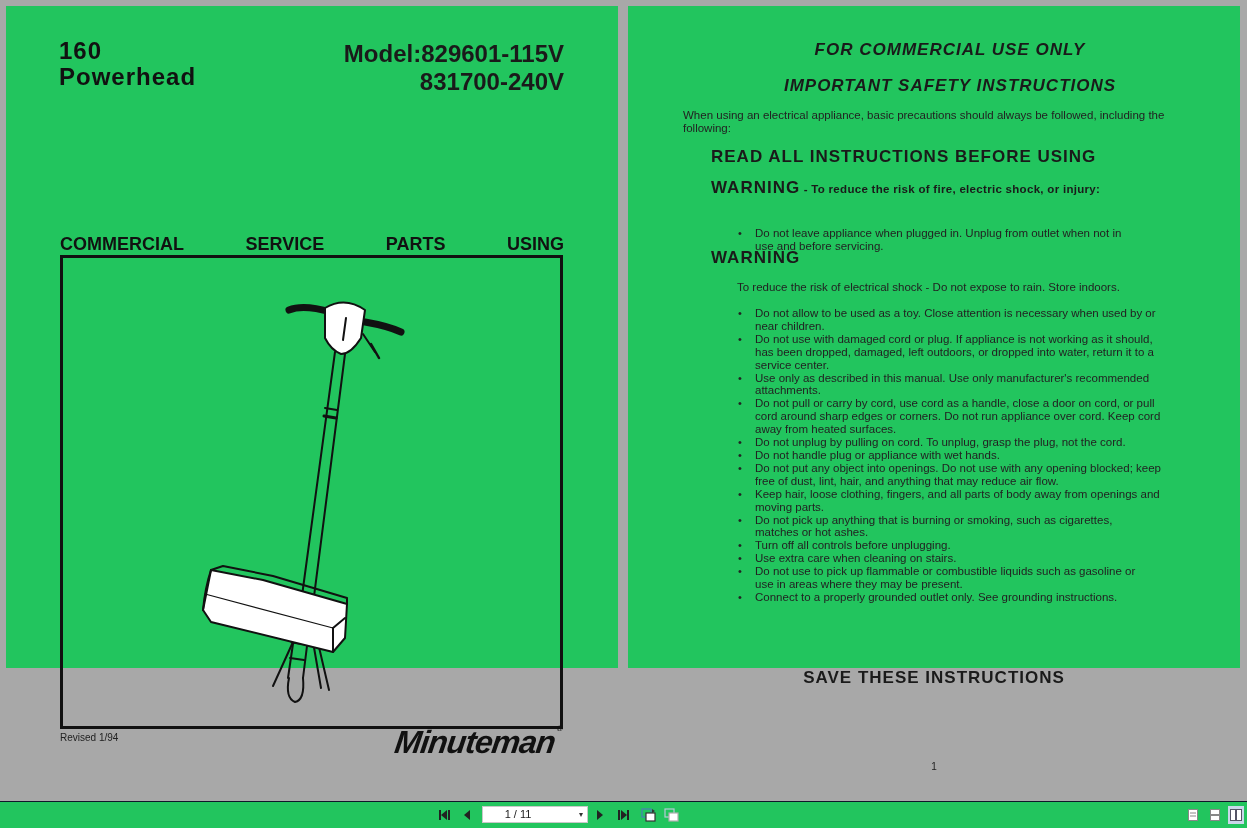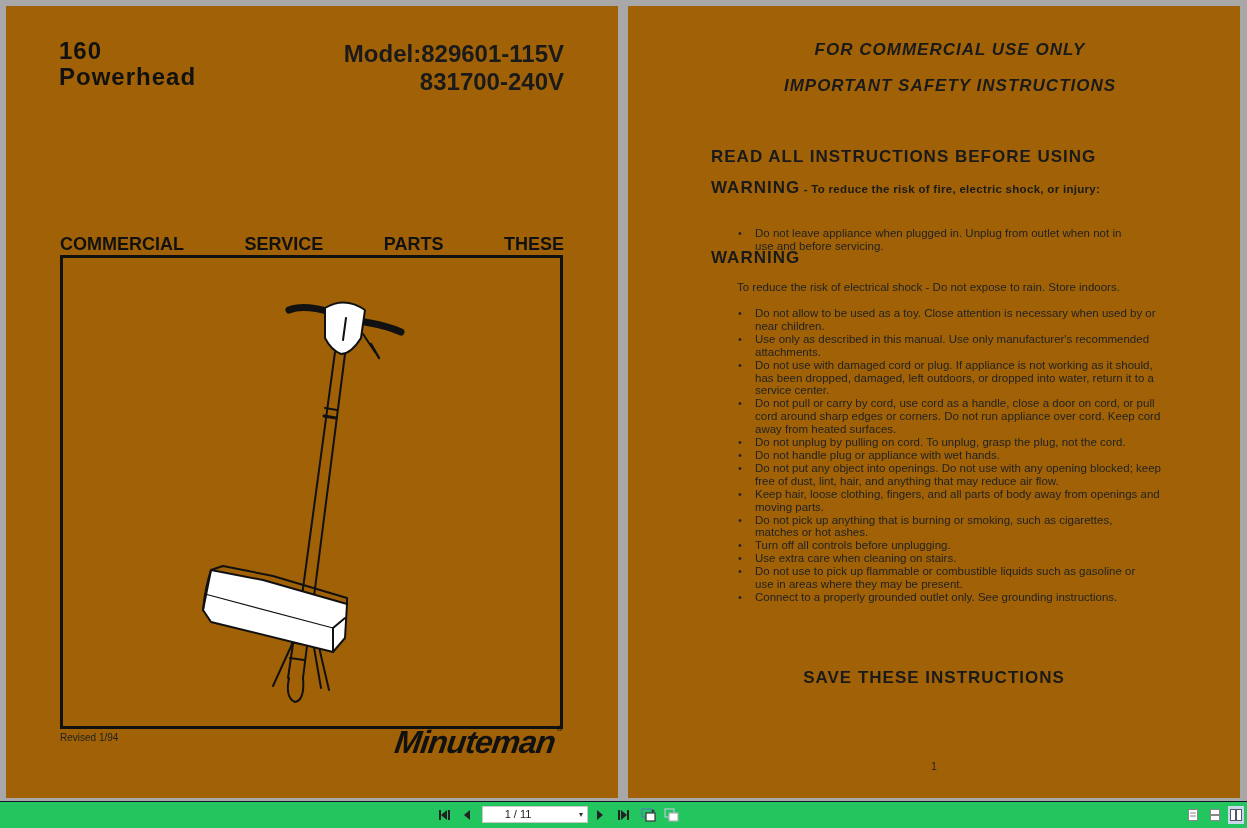--- a/index.html
+++ b/index.html
@@ -4,22 +4,22 @@
   <style>
     html, body { margin: 0; padding: 0; }
     body {
       width: 1247px; height: 828px; overflow: hidden;
       background: #a8a8a8;
       position: relative;
       font-family: "Liberation Sans", sans-serif;
       color: #111;
     }
     .page {
-      position: absolute; top: 6px; background: #a16207;
-      height: 792px;
+      position: absolute; top: 6px; background: #22c55e;
+      height: 662px;
     }
     #page-left { left: 6px; width: 612px; }
     #page-right { left: 628px; width: 612px; }
 
     
     .pl-title {
       position: absolute; left: 53px; top: 32px;
       font-weight: bold; font-size: 24px; line-height: 26px;
       letter-spacing: 1px; color: #111;
     }
@@ -107,21 +107,21 @@
     <div>Powerhead</div>
   </div>
   <div class="pl-model">
     <div><span class="lbl">Model:</span><span>829601-115V</span></div>
     <div>831700-240V</div>
   </div>
   <div class="pl-sections">
     <span>COMMERCIAL</span>
     <span>SERVICE</span>
     <span>PARTS</span>
-    <span>THESE</span>
+    <span>USING</span>
   </div>
   <div class="pl-frame">
     <svg width="497" height="468" viewBox="0 0 497 468">
       <g fill="none" stroke="#111" stroke-width="2" stroke-linejoin="round" stroke-linecap="round">
 
         <path d="M226 52 Q240 46 268 54" stroke-width="7"></path>
         <path d="M302 64 Q325 68 338 74" stroke-width="7"></path>
 
         <path d="M262 50 Q282 38 302 52 L298 80 Q288 96 278 96 Q268 92 262 80 Z" fill="#fff"></path>
         <line x1="283" y1="60" x2="280" y2="82"></line>
@@ -157,33 +157,34 @@
   </div>
   <div class="pl-revised">Revised 1/94</div>
   <div class="pl-logo">
     <span>Minuteman</span><span class="reg">®</span>
   </div>
 </div>
 
 <div class="page" id="page-right">
   <div class="pr pr-h1" style="top:34px">FOR COMMERCIAL USE ONLY</div>
   <div class="pr pr-h1" style="top:70px">IMPORTANT SAFETY INSTRUCTIONS</div>
+  <div class="pr pr-intro">When using an electrical appliance, basic precautions should always be followed, including the following:</div>
   <div class="pr pr-h2" style="top:141px">READ ALL INSTRUCTIONS BEFORE USING</div>
   <div class="pr pr-h2" style="top:172px">
     <span>WARNING</span><span class="pr-warn1-sub"> - To reduce the risk of fire, electric shock, or injury:</span>
   </div>
   <ul class="pr pr-list" style="top:221px; width:400px;">
     <li>Do not leave appliance when plugged in.  Unplug from outlet when not in use and before servicing.</li>
   </ul>
   <div class="pr pr-h2" style="top:242px">WARNING</div>
   <div class="pr pr-sub">To reduce the risk of electrical shock - Do not expose to rain. Store indoors.</div>
   <ul class="pr pr-list" style="top:301px;">
     <li>Do not allow to be used as a toy.  Close attention is necessary when used by or near children.</li>
+    <li style="width:400px">Do not use with damaged cord or plug.  If appliance is not working as it should, has been dropped, damaged, left outdoors, or dropped into water, return it to a service center.</li>
     <li>Use only as described in this manual.  Use only manufacturer's recommended attachments.</li>
-    <li style="width:400px">Do not use with damaged cord or plug.  If appliance is not working as it should, has been dropped, damaged, left outdoors, or dropped into water, return it to a service center.</li>
     <li>Do not pull or carry by cord, use cord as a handle, close a door on cord, or pull cord around sharp edges or corners.  Do not run appliance over cord. Keep cord away from heated surfaces.</li>
     <li>Do not unplug by pulling on cord.  To unplug, grasp the plug, not the cord.</li>
     <li>Do not handle plug or appliance with wet hands.</li>
     <li>Do not put any object into openings.  Do not use with any opening blocked; keep free of dust, lint, hair, and anything that may reduce air flow.</li>
     <li>Keep hair, loose clothing, fingers, and all parts of body away from openings and moving parts.</li>
     <li style="width:400px">Do not pick up anything that is burning or smoking, such as cigarettes, matches or hot ashes.</li>
     <li>Turn off all controls before unplugging.</li>
     <li>Use extra care when cleaning on stairs.</li>
     <li style="width:400px">Do not use to pick up flammable or combustible liquids such as gasoline or use in areas where they may be present.</li>
     <li>Connect to a properly grounded outlet only.  See grounding instructions.</li>

